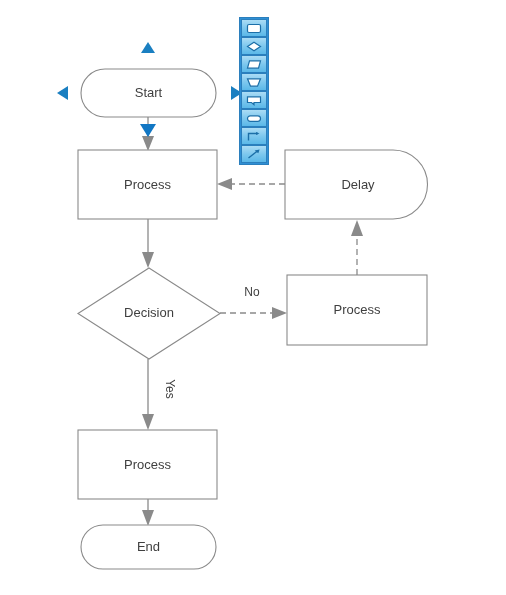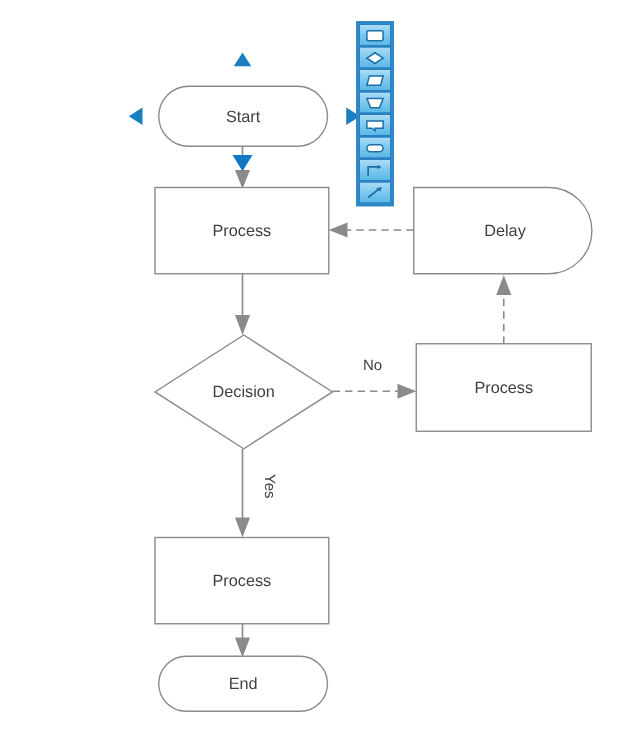--- a/index.html
+++ b/index.html
@@ -10,21 +10,20 @@
   }
   body {
     font-family: "Liberation Sans", sans-serif;
   }
   #canvas {
     position: relative;
     width: 455px;
     height: 595px;
     background: #ffffff;
     overflow: hidden;
-    margin-left: 46px;
   }
   #diagram-svg {
     position: absolute;
     left: 0;
     top: 0;
     width: 506px;
     height: 595px;
   }
   .node-label {
     font-family: "Liberation Sans", sans-serif;

